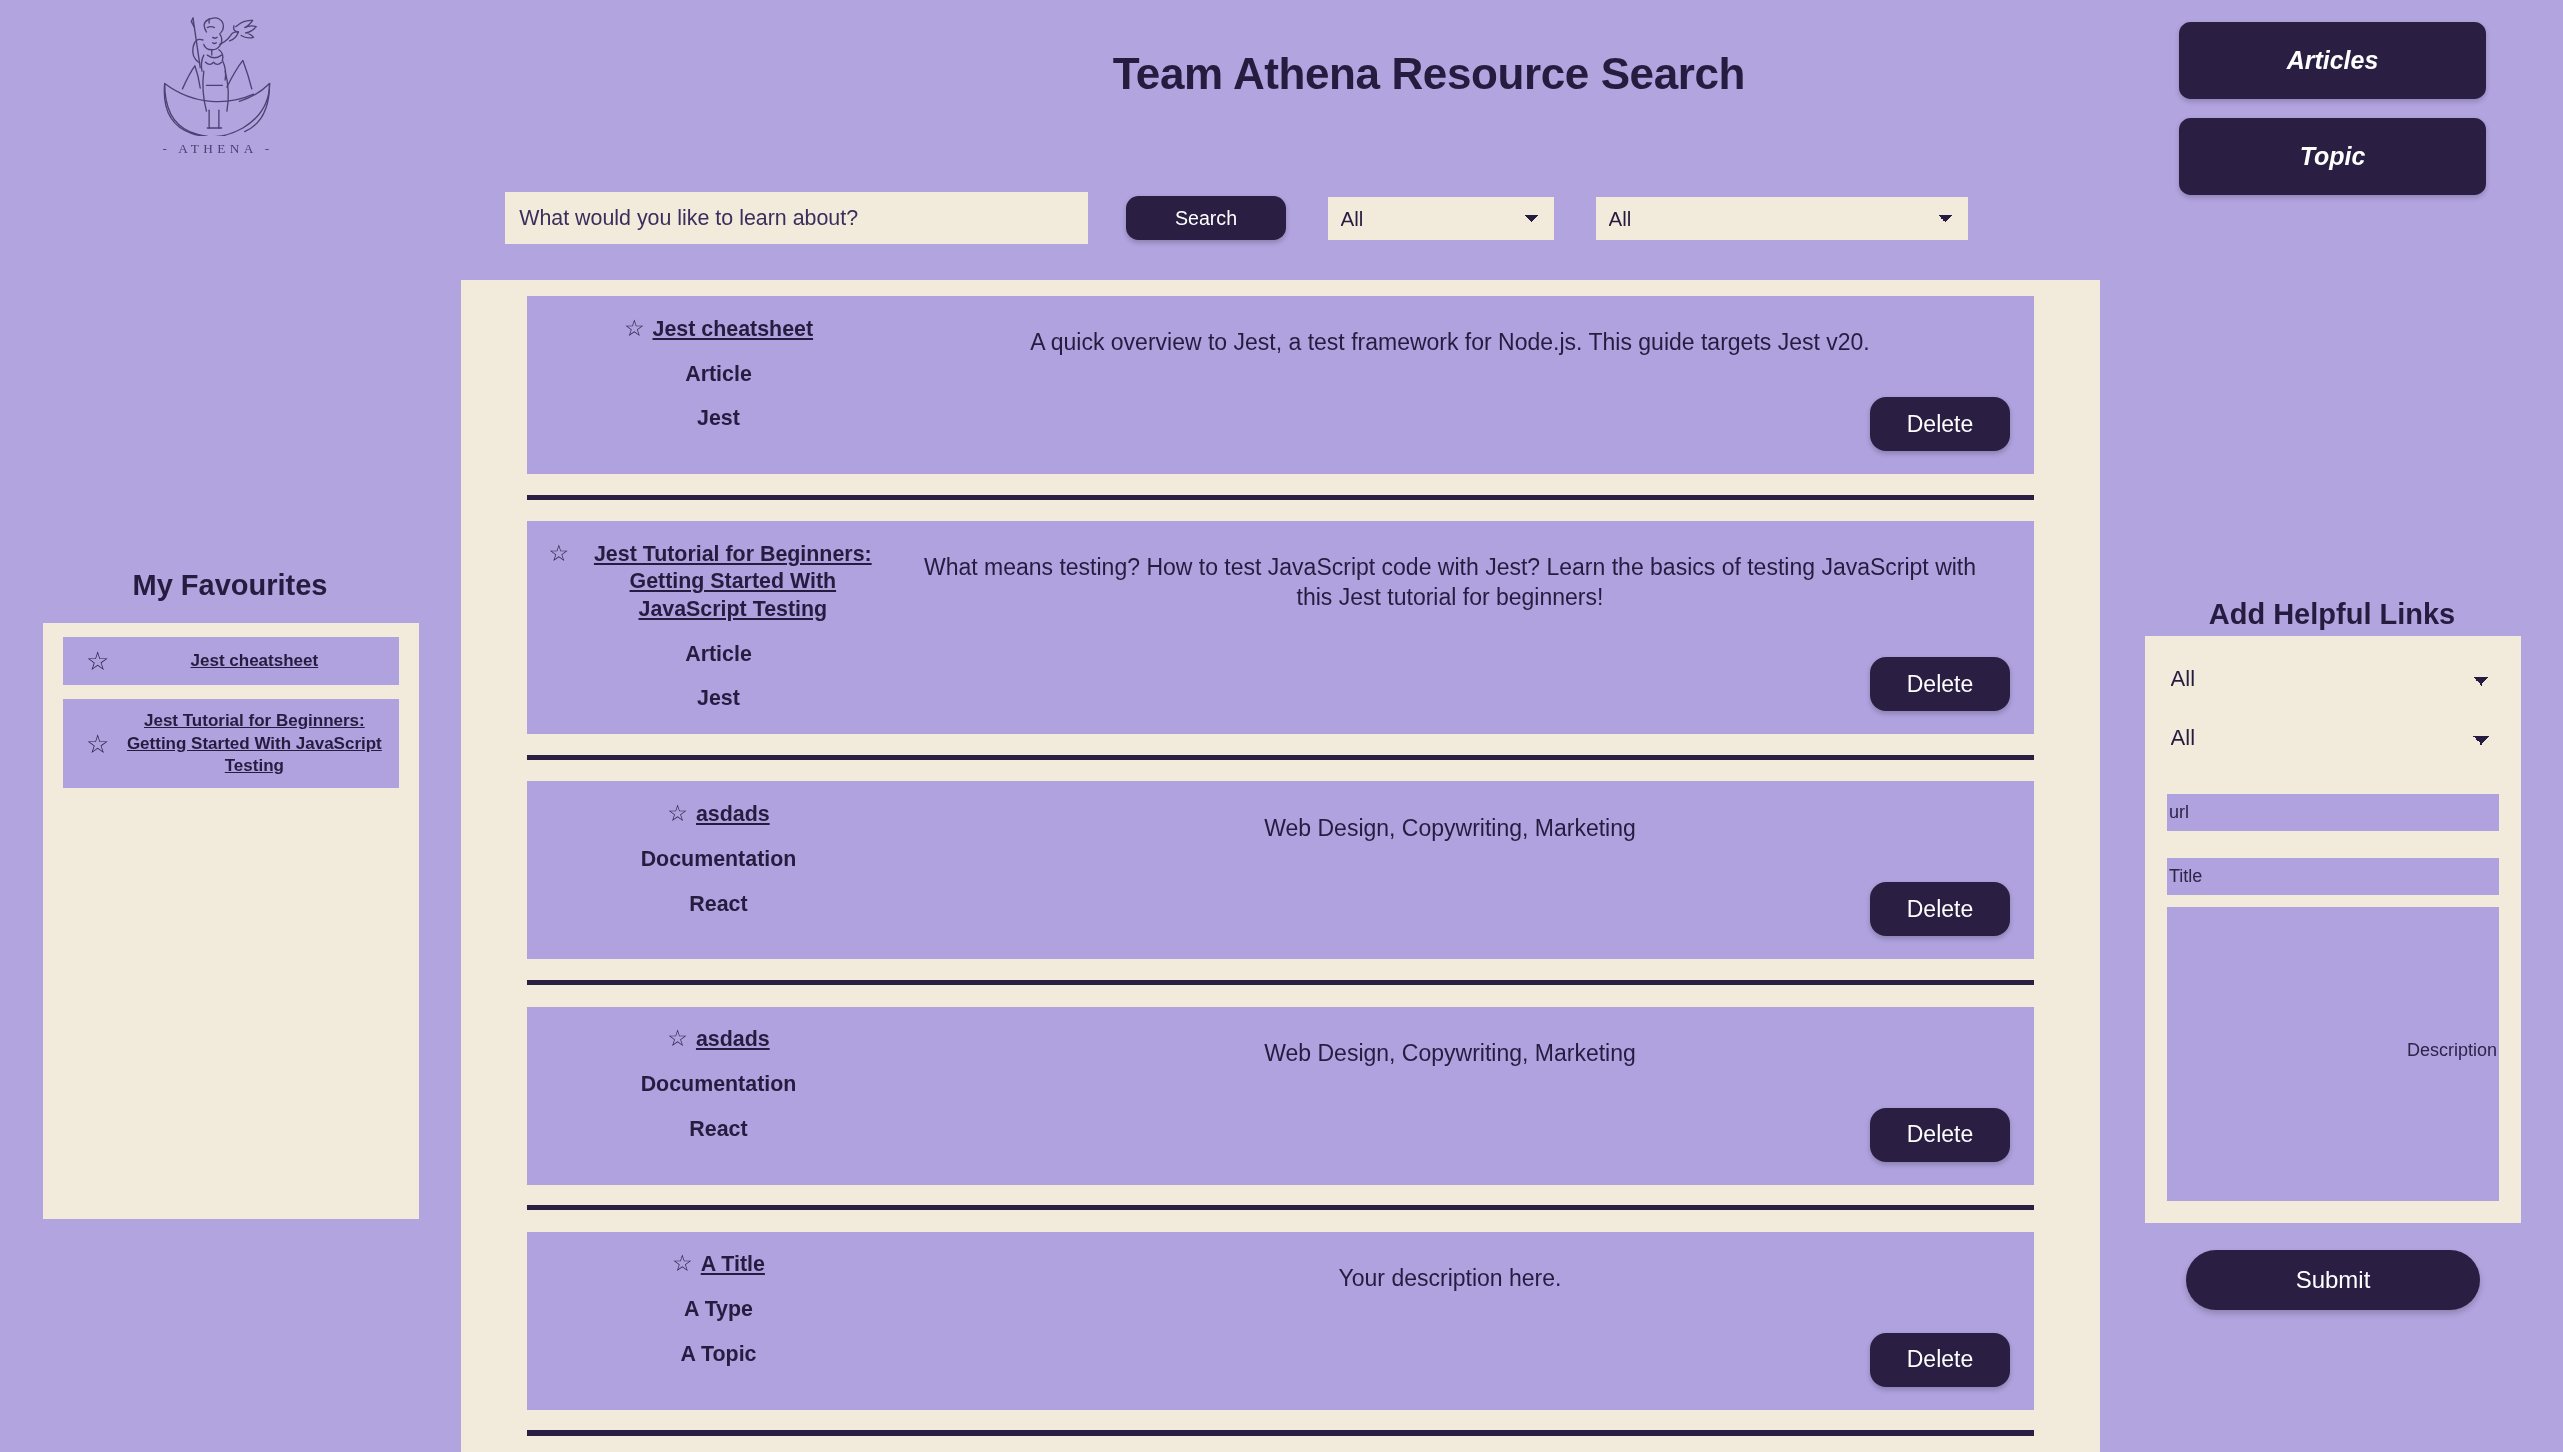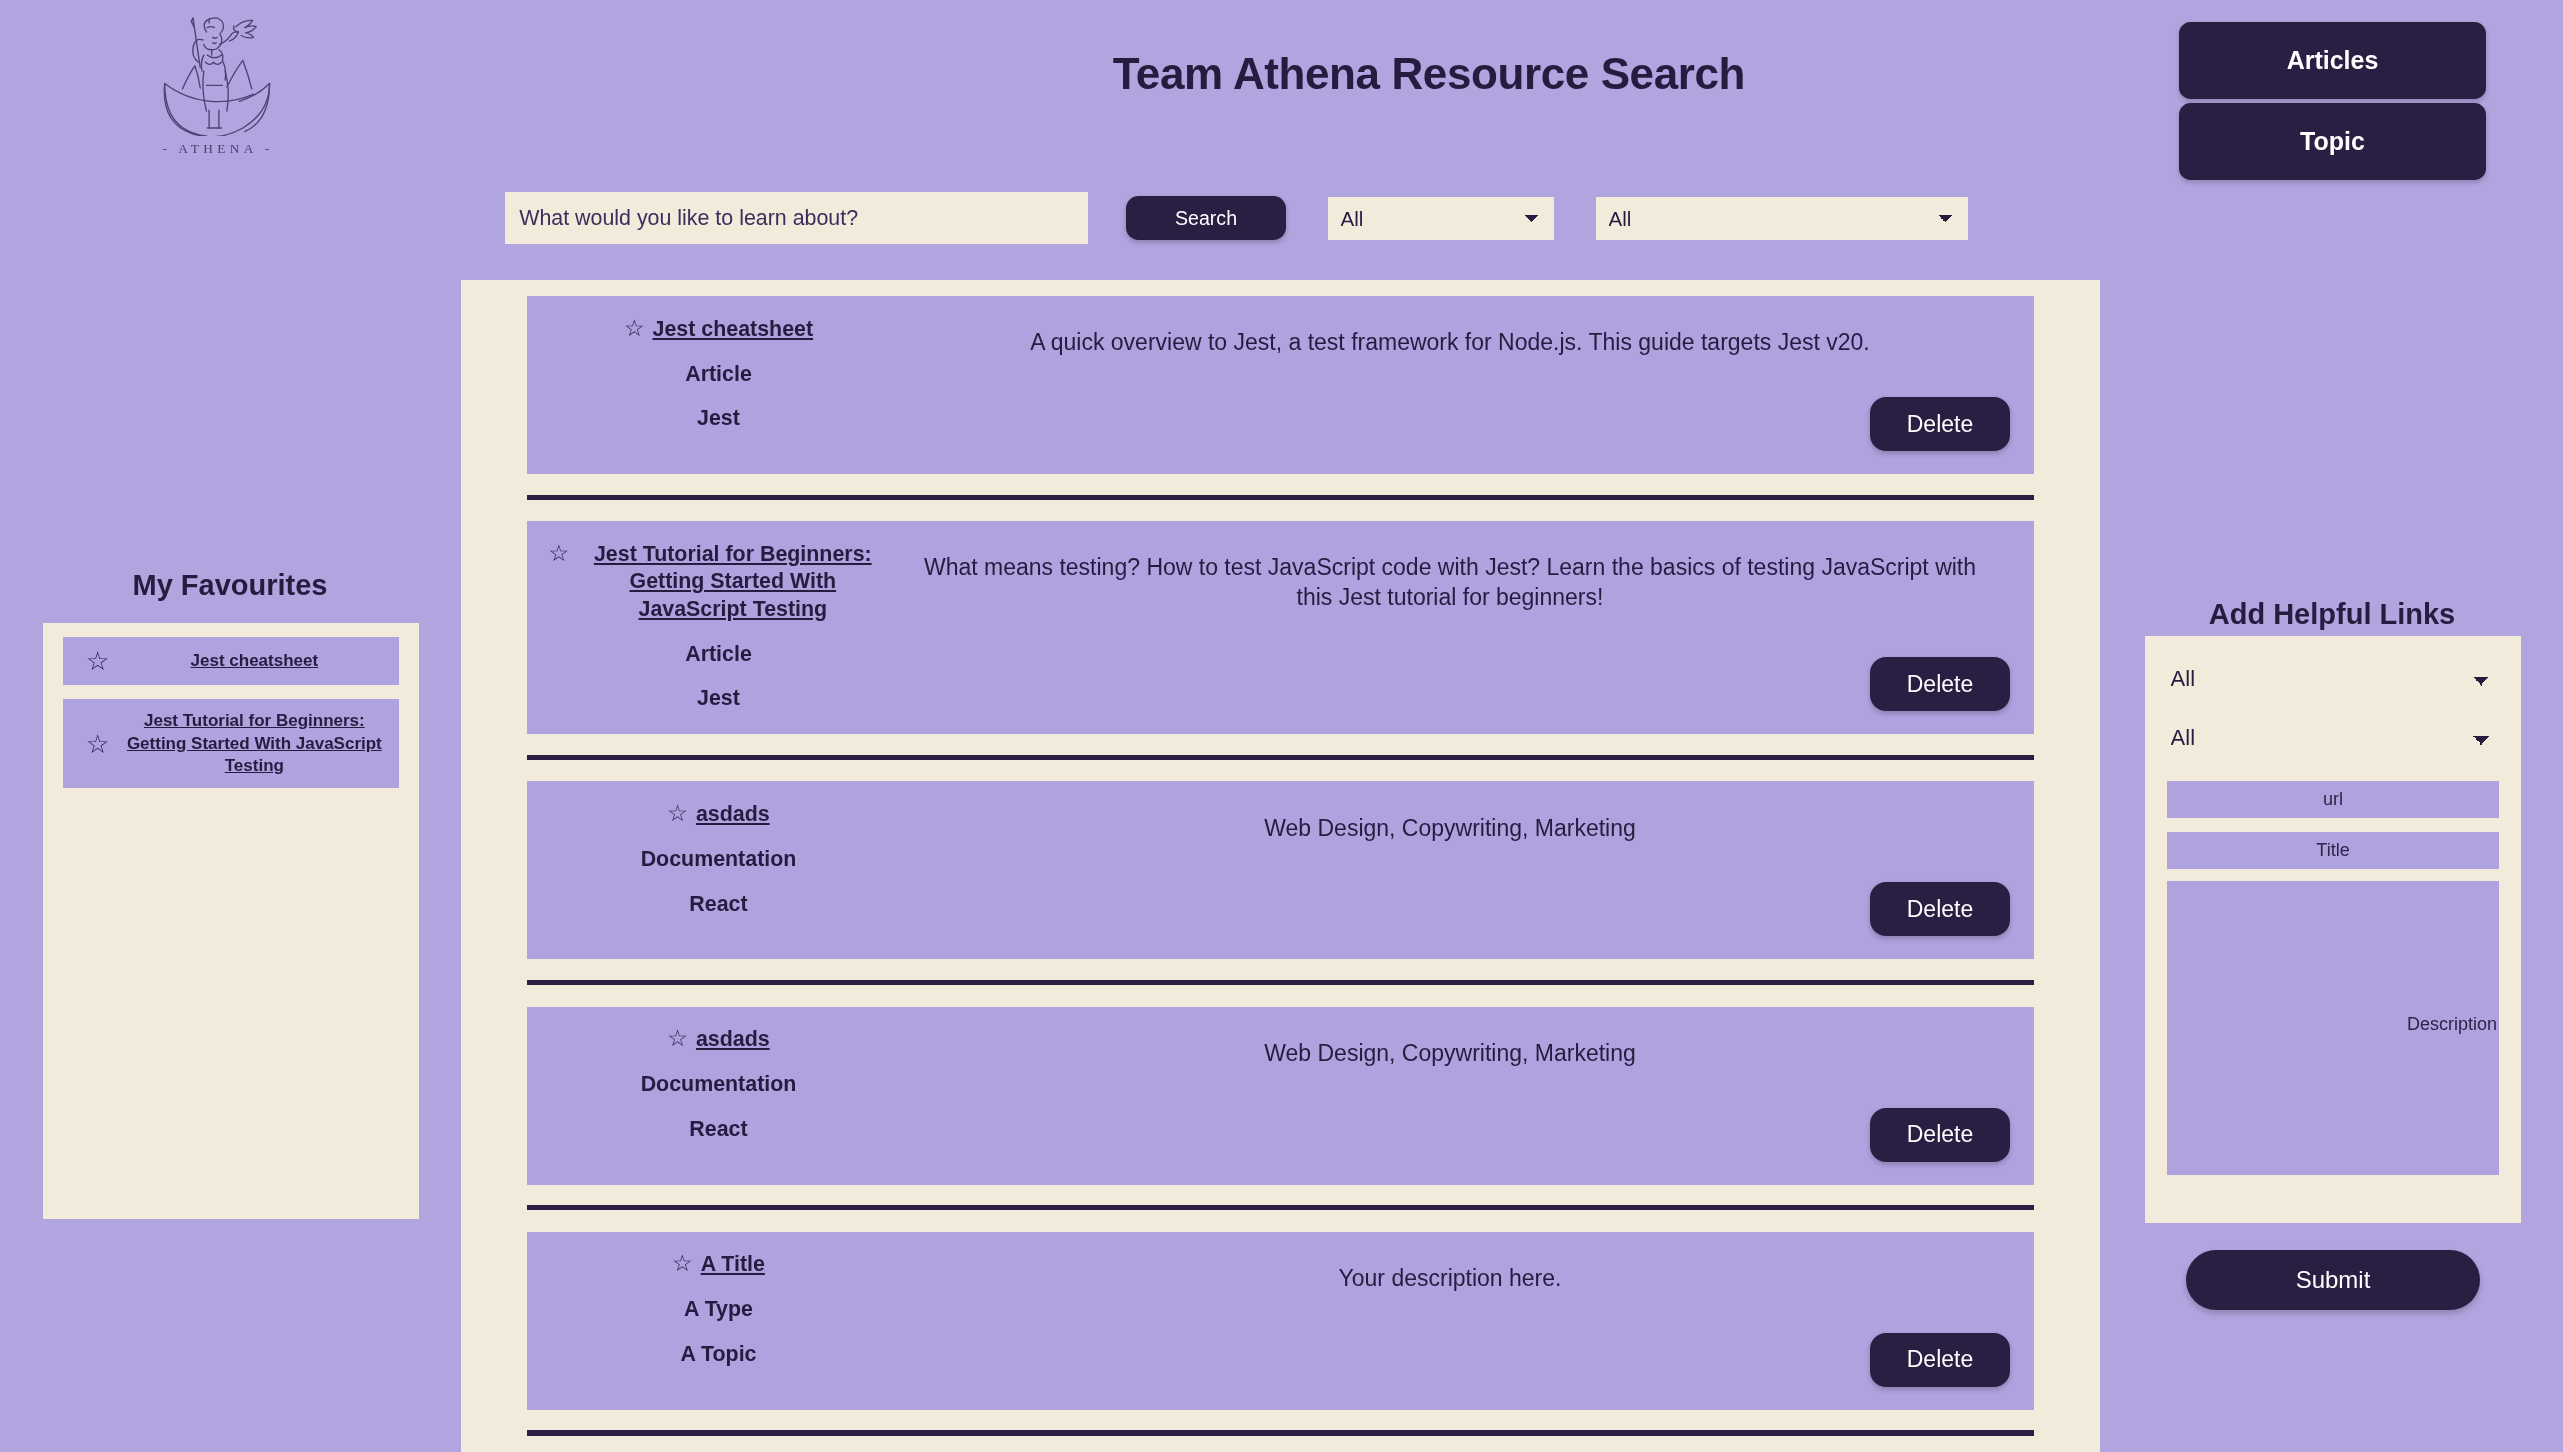--- a/index.html
+++ b/index.html
@@ -30,24 +30,24 @@
 
   
   #page-title{
     position:absolute;left:819px;top:19.6px;width:926px;text-align:right;
     font-size:44px;font-weight:bold;color:var(--navy);letter-spacing:-0.4px;
   }
 
   
   #topnav{position:absolute;left:2179px;top:22px;width:307px;}
   .nav-btn{
-    display:block;width:100%;height:77px;margin-bottom:4px;
+    display:block;width:100%;height:77px;margin-bottom:19px;
     background:var(--navy2);color:#fff;border:none;border-radius:11.6px;
     font-size:25px;font-weight:bold;font-family:"Liberation Sans", sans-serif;
-    cursor:pointer;box-shadow:0 2.7px 5.3px rgba(0,0,0,.18);
+    cursor:pointer;box-shadow:0 2.7px 5.3px rgba(0,0,0,.18);font-style:italic;
   }
 
   
   #search-row{position:absolute;left:505px;top:192px;display:flex;align-items:center;}
   #search-input{
     width:583px;height:52px;background:var(--cream);border:none;outline:none;
     padding:0 14.2px;font-size:21.4px;color:var(--navy);
     font-family:"Liberation Sans", sans-serif;
   }
   #search-input::placeholder{color:#3a2e5c;opacity:1;}
@@ -133,22 +133,22 @@
     display:block;width:100%;height:59px;background:transparent;border:none;
     outline:none;font-size:22px;color:var(--navy);
     font-family:"Liberation Sans", sans-serif;
     -webkit-appearance:none;appearance:none;cursor:pointer;padding:0 3.6px;
     background-image:linear-gradient(45deg,transparent 50%,var(--navy) 50%),
                      linear-gradient(135deg,var(--navy) 50%,transparent 50%);
     background-position:calc(100% - 17px) 28px, calc(100% - 9.8px) 28px;
     background-size:9px 9px, 9px 9px;background-repeat:no-repeat;
   }
   .form-input{
-    display:block;width:100%;height:37px;margin-top:14px;background:var(--card);
-    border:none;outline:none;text-align:center;font-size:18px;color:var(--navy);
+    display:block;width:100%;height:37px;margin-top:27px;background:var(--card);
+    border:none;outline:none;text-align:left;font-size:18px;color:var(--navy);
     font-family:"Liberation Sans", sans-serif;
   }
   .form-input::placeholder{color:#2d2448;opacity:1;}
   #description-textarea{
     display:block;width:100%;height:294px;margin-top:12.5px;background:var(--card);
     border:none;outline:none;resize:none;
     font-size:18px;color:var(--navy);font-family:"Liberation Sans", sans-serif;
     text-align:right;padding-top:133px;
   }
   #description-textarea::placeholder{color:#2d2448;opacity:1;}

